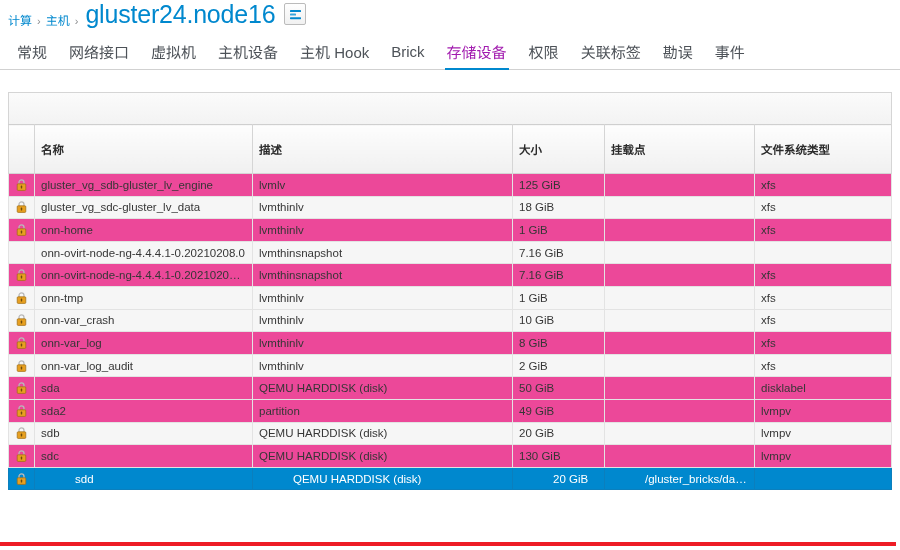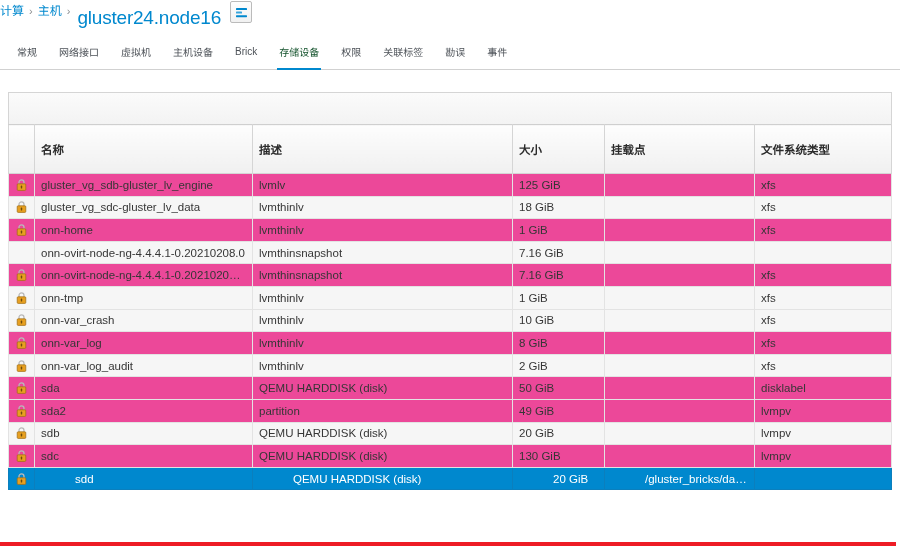--- a/index.html
+++ b/index.html
@@ -8,34 +8,34 @@
     margin: 0; padding: 0;
     width: 900px; height: 550px;
     background: #ffffff;
     font-family: "Liberation Sans", "DejaVu Sans", sans-serif;
     overflow: hidden;
   }
   #app { position: relative; width: 900px; height: 550px; background:#fff; }
 
   
   .crumbbar {
-    display: flex; align-items: flex-start;
-    padding: 4px 0 6px 0;
+    display: flex; align-items: flex-end;
+    padding: 4px 0 6px 8px;
     height: 34px;
     white-space: nowrap;
   }
   .crumb-link {
     font-size: 12px; color: #0088ce; text-decoration: none;
     cursor: pointer; line-height: 14px;
   }
   .crumb-sep {
     font-size: 11px; color: #8b8d8f; margin: 0 5px; line-height: 14px;
   }
   .crumb-title {
-    font-size: 19px; color: #0088ce; font-weight: 400;
+    font-size: 25px; color: #0088ce; font-weight: 400;
     line-height: 28px; letter-spacing: -0.2px;
     margin-left: 2px;
   }
   .title-btn {
     display: inline-flex; align-items: center; justify-content: center;
     width: 22px; height: 22px;
     border: 1px solid #bbb; border-radius: 2px;
     background: linear-gradient(#fefefe,#f1f1f1);
     margin-left: 9px; position: relative; top: -3px;
     cursor: pointer;
@@ -46,24 +46,24 @@
     position: relative;
     height: 36px;
     border-bottom: 1px solid #d1d1d1;
     padding-left: 6px;
     display: flex; align-items: stretch;
   }
   .tab {
     position: relative;
     display: flex; align-items: center;
     padding: 0 11px;
-    font-size: 10px; color: #4d5258;
+    font-size: 15px; color: #4d5258;
     cursor: pointer; white-space: nowrap;
   }
-  .tab.active { color: #14532d; }
+  .tab.active { color: #a21caf; }
   .tab.active::after {
     content: ""; position: absolute;
     left: 9px; right: 9px; bottom: -1px; height: 2px;
     background: #0088ce;
   }
 
   
   .table-wrap { padding: 22px 8px 0 8px; }
   .toolbar-strip {
     height: 32px;
@@ -147,20 +147,21 @@
         <rect x="1" y="8.2" width="11" height="2" rx="0.6" fill="#0088ce"></rect>
       </svg>
     </span>
   </div>
 
   <div class="tabbar">
     <div class="tab">常规</div>
     <div class="tab">网络接口</div>
     <div class="tab">虚拟机</div>
     <div class="tab">主机设备</div>
+    <div class="tab">主机 Hook</div>
     <div class="tab">Brick</div>
     <div class="tab active">存储设备</div>
     <div class="tab">权限</div>
     <div class="tab">关联标签</div>
     <div class="tab">勘误</div>
     <div class="tab">事件</div>
   </div>
 
   <div class="table-wrap">
     <div class="toolbar-strip"></div>

